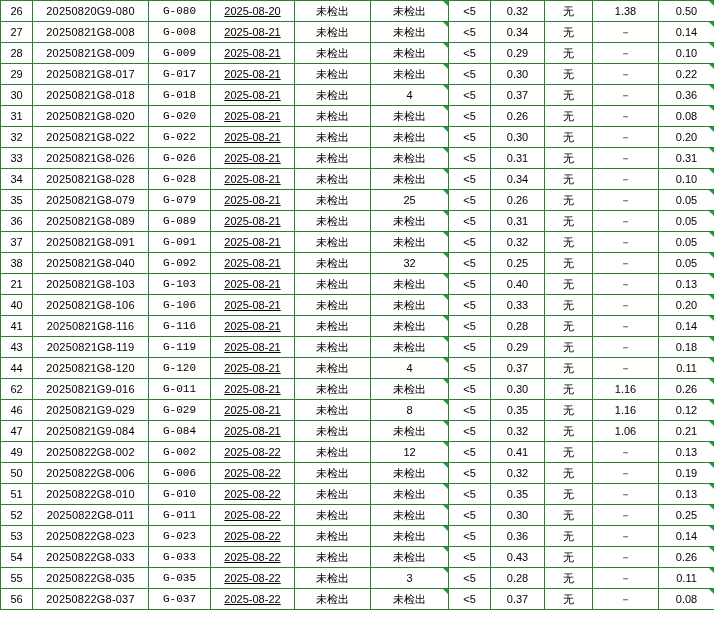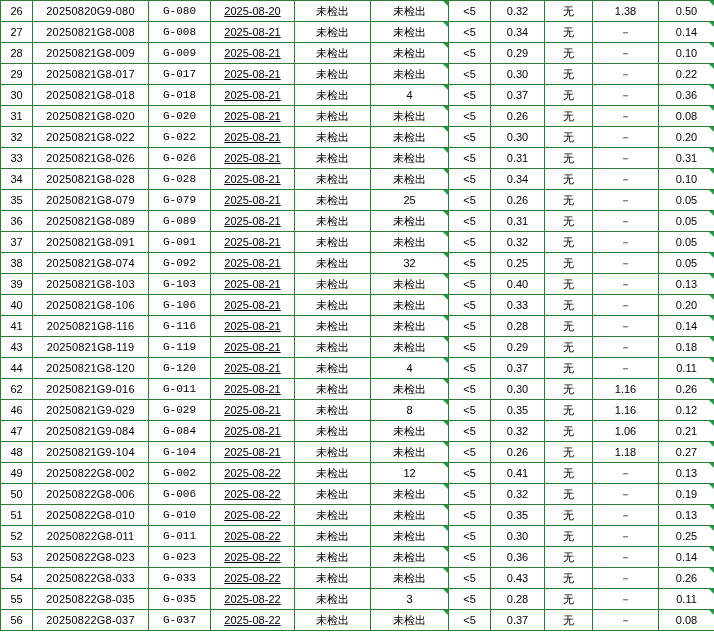--- a/index.html
+++ b/index.html
@@ -234,33 +234,33 @@
         <td class="val">未检出</td>
         <td class="val marked">未检出</td>
         <td class="val">&lt;5</td>
         <td class="val">0.32</td>
         <td class="val">无</td>
         <td class="val">－</td>
         <td class="val marked">0.05</td>
       </tr>
       <tr>
         <td class="idx">38</td>
-        <td class="sample">20250821G8-074</td>
+        <td class="sample">20250821G8-040</td>
         <td class="code">G-092</td>
         <td class="date">2025-08-21</td>
         <td class="val">未检出</td>
         <td class="val marked">32</td>
         <td class="val">&lt;5</td>
         <td class="val">0.25</td>
         <td class="val">无</td>
         <td class="val">－</td>
         <td class="val marked">0.05</td>
       </tr>
       <tr>
-        <td class="idx">39</td>
+        <td class="idx">21</td>
         <td class="sample">20250821G8-103</td>
         <td class="code">G-103</td>
         <td class="date">2025-08-21</td>
         <td class="val">未检出</td>
         <td class="val marked">未检出</td>
         <td class="val">&lt;5</td>
         <td class="val">0.40</td>
         <td class="val">无</td>
         <td class="val">－</td>
         <td class="val marked">0.13</td>
@@ -348,33 +348,20 @@
         <td class="sample">20250821G9-084</td>
         <td class="code">G-084</td>
         <td class="date">2025-08-21</td>
         <td class="val">未检出</td>
         <td class="val marked">未检出</td>
         <td class="val">&lt;5</td>
         <td class="val">0.32</td>
         <td class="val">无</td>
         <td class="val">1.06</td>
         <td class="val marked">0.21</td>
-      </tr>
-      <tr>
-        <td class="idx">48</td>
-        <td class="sample">20250821G9-104</td>
-        <td class="code">G-104</td>
-        <td class="date">2025-08-21</td>
-        <td class="val">未检出</td>
-        <td class="val marked">未检出</td>
-        <td class="val">&lt;5</td>
-        <td class="val">0.26</td>
-        <td class="val">无</td>
-        <td class="val">1.18</td>
-        <td class="val marked">0.27</td>
       </tr>
       <tr>
         <td class="idx">49</td>
         <td class="sample">20250822G8-002</td>
         <td class="code">G-002</td>
         <td class="date">2025-08-22</td>
         <td class="val">未检出</td>
         <td class="val marked">12</td>
         <td class="val">&lt;5</td>
         <td class="val">0.41</td>

